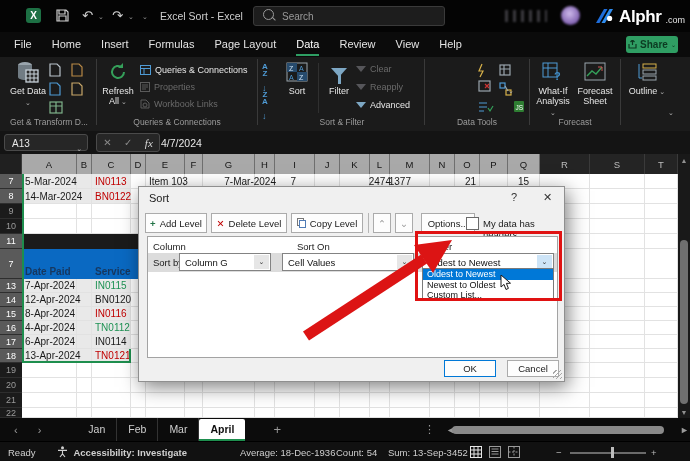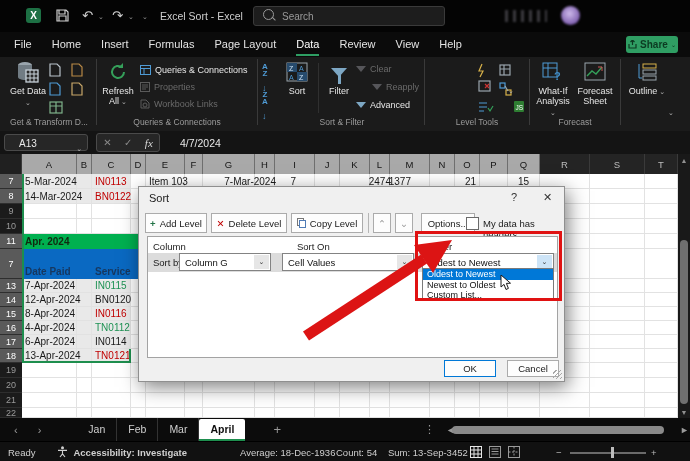--- a/index.html
+++ b/index.html
@@ -40,26 +40,26 @@
   .smltxt{font-size:9px;color:#e6e6e6;white-space:nowrap;display:flex;align-items:center;gap:4px;}
   .smltxt.dim{color:#6a6a6a;}
   .chev{font-size:7px;color:#b5b5b5;}
   .azgl{font-size:8px;font-weight:bold;color:#4f9bd5;line-height:7px;text-align:center;}
   .funnel{width:0;height:0;border-left:8px solid transparent;border-right:8px solid transparent;border-top:9px solid #7da7c4;position:relative;}
   .funnel:after{content:"";position:absolute;left:-1.5px;top:-2px;width:3px;height:9px;background:#7da7c4;}
   .minifunnel{width:0;height:0;border-left:5px solid transparent;border-right:5px solid transparent;border-top:6px solid #56565a;}
   
   #fbar{left:0;top:131px;width:690px;height:23px;background:#141414;display:flex;align-items:center;}
   #namebox{margin-left:4px;width:84px;height:17px;background:#262626;border:1px solid #4a4a4a;border-radius:3px;
-           color:#e8e8e8;font-size:10px;line-height:17px;padding-left:14px;box-sizing:border-box;position:relative;}
+           color:#e8e8e8;font-size:10px;line-height:17px;padding-left:7px;box-sizing:border-box;position:relative;}
   #namebox .chev{position:absolute;right:5px;top:5px;}
   #fxbox{margin-left:8px;width:62px;height:17px;background:#262626;border:1px solid #4a4a4a;border-radius:3px;
          display:flex;align-items:center;justify-content:space-around;color:#8a8a8a;font-size:10px;}
   #fxbox .fx{color:#d8d8d8;font-style:italic;font-family:"Liberation Serif",serif;font-size:11px;}
-  #fvalue{margin-left:20px;color:#e8e8e8;font-size:10.5px;}
+  #fvalue{margin-left:1px;color:#e8e8e8;font-size:10.5px;}
   
   #grid{left:0;top:154px;width:690px;height:264px;background:#1b1b1b;overflow:hidden;}
   .colhead{top:0;height:20px;font-size:9.5px;display:flex;align-items:center;justify-content:center;box-sizing:border-box;border-right:1px solid #6f6f6f;}
   .colhead.sel{background:#a9a9a9;color:#151515;}
   .colhead.usel{background:#242424;color:#bdbdbd;border-right:1px solid #3a3a3a;}
   #corner{left:0;top:0;width:22px;height:20px;background:#202020;box-sizing:border-box;border-right:1px solid #3a3a3a;}
   #corner span{position:absolute;right:2px;bottom:2px;width:0;height:0;border-left:8px solid transparent;border-bottom:8px solid #7e7e7e;}
   .gut{left:0;width:22px;font-size:9px;display:flex;align-items:center;justify-content:center;box-sizing:border-box;border-bottom:1px solid #2e2e2e;}
   .gut.sel{background:#5a5a5a;color:#fff;}
   .gut.usel{background:#1b1b1b;color:#9a9a9a;}
@@ -110,20 +110,29 @@
   <span class="abs qat" style="left:82px;top:0;">↶</span>
   <span class="abs qat-chev" style="left:98px;top:13px;">⌄</span>
   <span class="abs qat" style="left:112px;top:0;">↷</span>
   <span class="abs qat-chev" style="left:128px;top:13px;">⌄</span>
   <span class="abs qat-chev" style="left:142px;top:13px;">⌄</span>
   <span class="abs" style="left:160px;top:10px;font-size:10.5px;color:#cfcfcf;">Excel Sort  -  Excel</span>
   <div class="abs" id="search-box">Search</div>
   <span class="abs" id="search-glyph"></span>
   <div class="abs" id="blur-marks"></div>
   <div class="abs" id="avatar"></div>
+  <div class="abs" id="brand">
+    <svg width="19" height="15" viewBox="0 0 19 15">
+      <path d="M0,14 L8,0 L11.5,0 L3.5,14 Z" fill="#1e6ddb"></path>
+      <path d="M5.5,14 L13.5,0 L17,0 L9,14 Z" fill="#2f8df0"></path>
+      <circle cx="13.6" cy="9.4" r="2.6" fill="#fff"></circle>
+    </svg>
+    <span class="nm">Alphr</span>
+    <span class="sfx">.com</span>
+  </div>
 </div>
 
 <div class="abs" id="menubar">
     <span class="mtab first">File</span>
     <span class="mtab">Home</span>
     <span class="mtab">Insert</span>
     <span class="mtab">Formulas</span>
     <span class="mtab">Page Layout</span>
     <span class="mtab active">Data</span>
     <span class="mtab">Review</span>
@@ -217,21 +226,21 @@
   <div class="abs bigbtn" style="left:322px;width:34px;">
     <div class="ic">
         <div class="funnel"></div>
       </div>
     <span>Filter</span>
   </div>
   <div class="abs smltxt dim" style="left:356px;top:7px;">
     <span class="minifunnel"></span>
     <span>Clear</span>
   </div>
-  <div class="abs smltxt dim" style="left:372px;top:25px;">
+  <div class="abs smltxt dim" style="left:356px;top:25px;">
     <span class="minifunnel"></span>
     <span>Reapply</span>
   </div>
   <div class="abs smltxt" style="left:356px;top:43px;">
     <span class="minifunnel" style="border-top-color:#7da7c4;"></span>
     <span>Advanced</span>
   </div>
   <div class="abs glabel" style="left:259px;width:166px;">Sort &amp; Filter</div>
   <div class="abs gsep" style="left:424px;"></div>
 
@@ -245,21 +254,21 @@
         <rect x="22" y="2" width="10" height="10" stroke="#9aa5ad"></rect>
         <path d="M22,6 h10 M26,2 v10" stroke="#9aa5ad"></path>
         <rect x="22" y="20" width="5" height="5" stroke="#4f9bd5"></rect>
         <rect x="28" y="27" width="5" height="5" stroke="#d8b24a"></rect>
         <path d="M27,23 l3,5" stroke="#9aa5ad"></path>
         <rect x="36" y="38" width="10" height="11" rx="1" fill="#2e7d32"></rect>
         <text x="37.5" y="46.5" font-size="6.5" fill="#fff" font-family="sans-serif">JS</text>
       </g>
   </svg>
   <span class="abs chev" style="left:508px;top:30px;">⌄</span>
-  <div class="abs glabel" style="left:426px;width:102px;">Level Tools</div>
+  <div class="abs glabel" style="left:426px;width:102px;">Data Tools</div>
   <div class="abs gsep" style="left:529px;"></div>
 
   <div class="abs bigbtn" style="left:534px;width:38px;">
     <div class="ic">
       <svg width="22" height="20" viewBox="0 0 22 20">
           <rect x="1" y="1" width="14" height="14" fill="none" stroke="#4f9bd5"></rect>
           <path d="M1,6 h14 M6,1 v14" stroke="#4f9bd5"></path>
           <text x="12" y="18" font-size="11" fill="#3f8bc5" font-weight="bold">?</text>
         </svg>
     </div>
@@ -431,21 +440,20 @@
     <div class="cell abs" style="left: 340px; top: 80px; width: 30px; height: 15px; background: rgb(255, 255, 255);"></div>
     <div class="cell abs" style="left: 370px; top: 80px; width: 20px; height: 15px; background: rgb(255, 255, 255);"></div>
     <div class="cell abs" style="left: 390px; top: 80px; width: 40px; height: 15px; background: rgb(255, 255, 255);"></div>
     <div class="cell abs" style="left: 430px; top: 80px; width: 25px; height: 15px; background: rgb(255, 255, 255);"></div>
     <div class="cell abs" style="left: 455px; top: 80px; width: 25px; height: 15px; background: rgb(255, 255, 255);"></div>
     <div class="cell abs" style="left: 480px; top: 80px; width: 28px; height: 15px; background: rgb(255, 255, 255);"></div>
     <div class="cell abs" style="left: 508px; top: 80px; width: 32px; height: 15px; background: rgb(255, 255, 255);"></div>
     <div class="cell abs" style="left: 540px; top: 80px; width: 50px; height: 15px; background: rgb(255, 255, 255);"></div>
     <div class="cell abs" style="left: 590px; top: 80px; width: 55px; height: 15px; background: rgb(255, 255, 255);"></div>
     <div class="cell abs" style="left: 645px; top: 80px; width: 33px; height: 15px; background: rgb(255, 255, 255);"></div>
-    <div class="abs" style="left: 22px; top: 80px; width: 124px; height: 15px; background: rgb(0, 176, 80); color: rgb(16, 41, 15); font-size: 10px; font-weight: 600; display: flex; align-items: center; padding-left: 3px; box-sizing: border-box;">Apr. 2024</div>
     <div class="gut abs sel" style="top: 95px; height: 30px;">7</div>
     <div class="cell abs" style="left: 146px; top: 95px; width: 39px; height: 30px; background: rgb(255, 255, 255);"></div>
     <div class="cell abs" style="left: 185px; top: 95px; width: 18px; height: 30px; background: rgb(255, 255, 255);"></div>
     <div class="cell abs" style="left: 203px; top: 95px; width: 52px; height: 30px; background: rgb(255, 255, 255);"></div>
     <div class="cell abs" style="left: 255px; top: 95px; width: 20px; height: 30px; background: rgb(255, 255, 255);"></div>
     <div class="cell abs" style="left: 275px; top: 95px; width: 40px; height: 30px; background: rgb(255, 255, 255);"></div>
     <div class="cell abs" style="left: 315px; top: 95px; width: 25px; height: 30px; background: rgb(255, 255, 255);"></div>
     <div class="cell abs" style="left: 340px; top: 95px; width: 30px; height: 30px; background: rgb(255, 255, 255);"></div>
     <div class="cell abs" style="left: 370px; top: 95px; width: 20px; height: 30px; background: rgb(255, 255, 255);"></div>
     <div class="cell abs" style="left: 390px; top: 95px; width: 40px; height: 30px; background: rgb(255, 255, 255);"></div>

